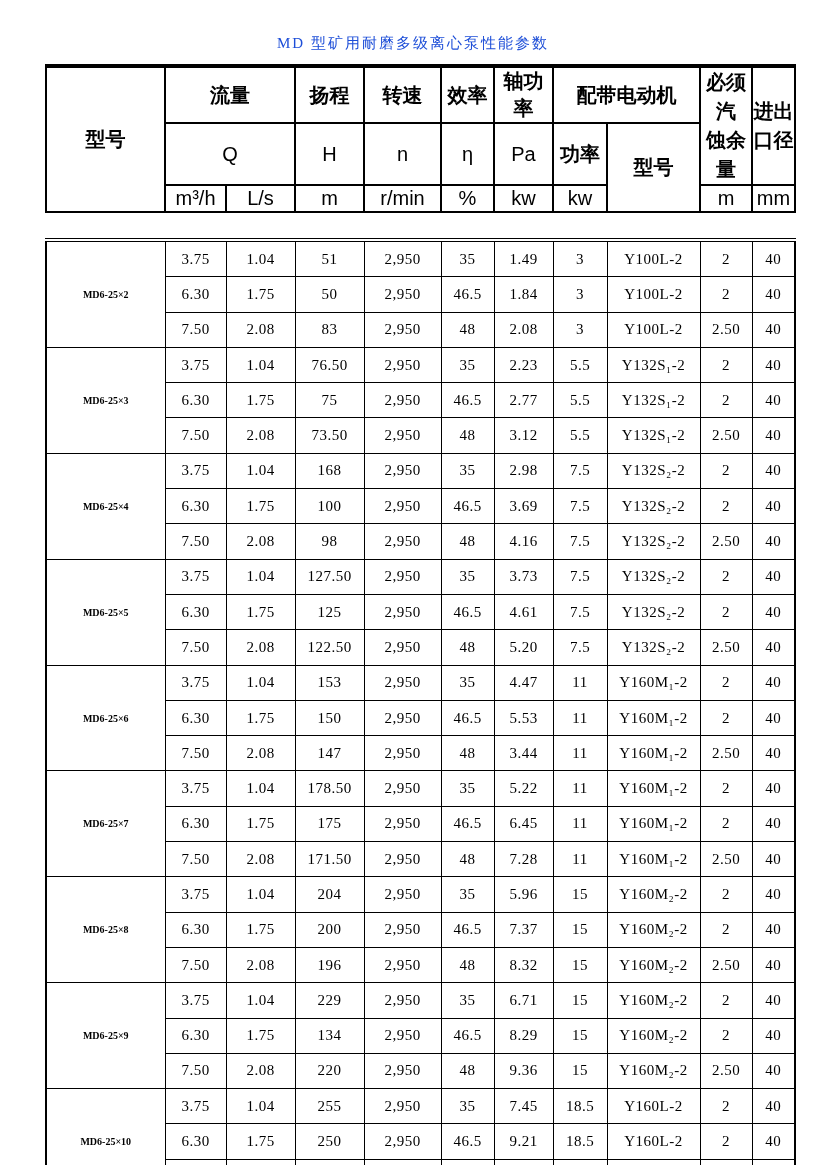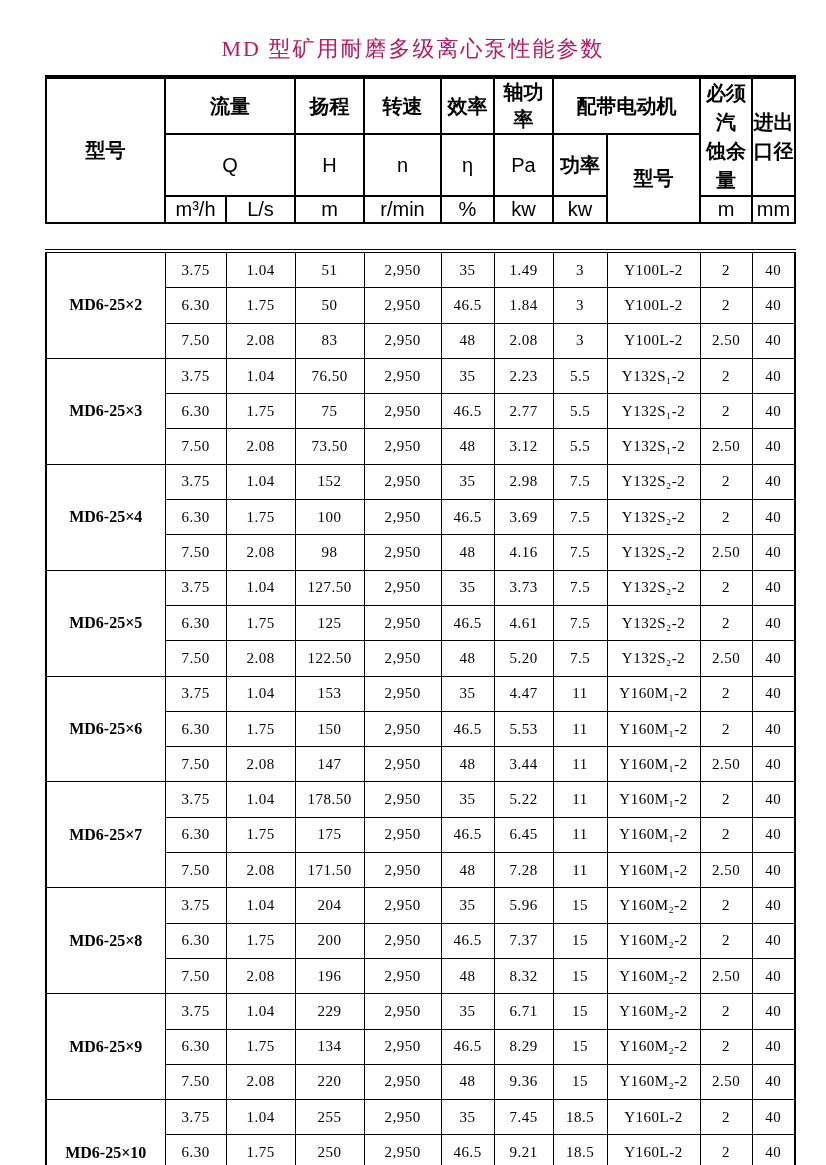--- a/index.html
+++ b/index.html
@@ -5,24 +5,24 @@
   html, body { margin: 0; padding: 0; }
   .page {
     width: 826px; height: 1165px;
     background: #ffffff; color: #000;
     position: relative; overflow: hidden;
     font-family: "Liberation Serif", serif;
   }
   .doc-title {
     padding-top: 34px;
     text-align: center;
-    font-size: 22px;
+    font-size: 15px;
     letter-spacing: 2px;
     font-family: "Liberation Serif", serif;
-    color: #be185d;
+    color: #1d4ed8;
   }
   .tables { margin-left: 45px; width: 749px; }
   table {
     border-collapse: collapse;
     table-layout: fixed;
     width: 749px;
     color: #000;
   }
   
   .header-table { margin-top: 11px; border: 2px solid #000; border-top-width: 4px; }
@@ -42,21 +42,21 @@
     border: 1px solid #000;
     text-align: center; vertical-align: middle;
     height: 34.3px; padding: 0;
     font-size: 15px;
     letter-spacing: 0.5px;
     font-family: "Liberation Serif", serif;
   }
   .body-table td.model-cell {
     font-weight: bold;
     letter-spacing: 0;
-    font-size: 16px;
+    font-size: 10px;
   }
 </style>
 </head>
 <body>
 
 <div class="page">
 
   <div class="doc-title">MD 型矿用耐磨多级离心泵性能参数</div>
 
   <div class="tables">
@@ -198,21 +198,21 @@
             <td>3.12</td>
             <td>5.5</td>
             <td>Y132S₁-2</td>
             <td>2.50</td>
             <td>40</td>
           </tr>
           <tr>
             <td rowspan="3" class="model-cell">MD6-25×4</td>
             <td>3.75</td>
             <td>1.04</td>
-            <td>152</td>
+            <td>168</td>
             <td>2,950</td>
             <td>35</td>
             <td>2.98</td>
             <td>7.5</td>
             <td>Y132S₂-2</td>
             <td>2</td>
             <td>40</td>
           </tr>
           <tr>
             <td>6.30</td>

